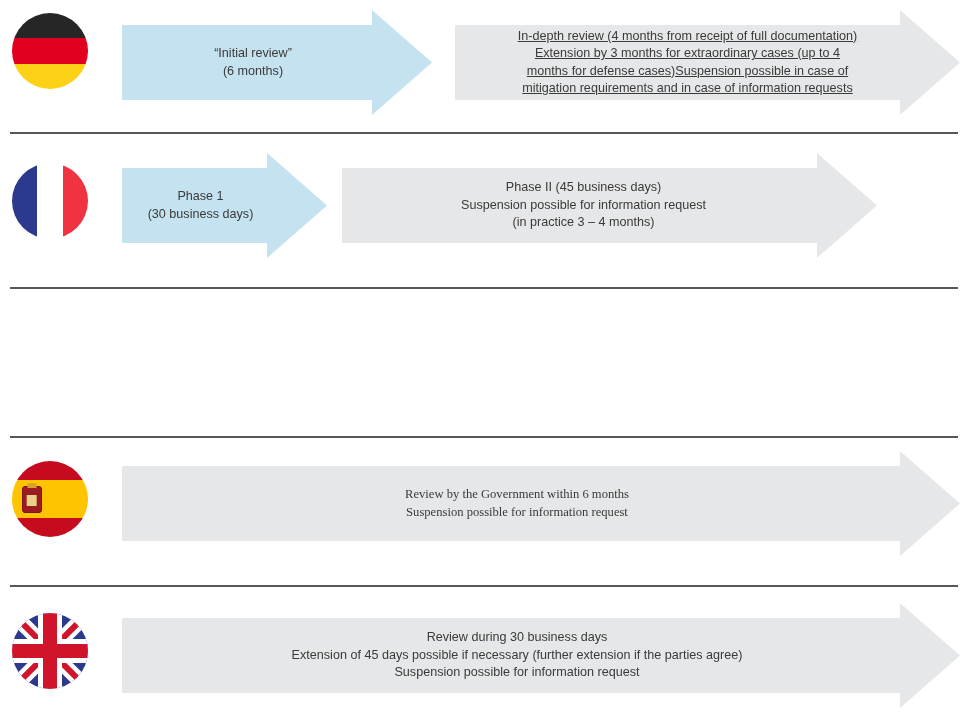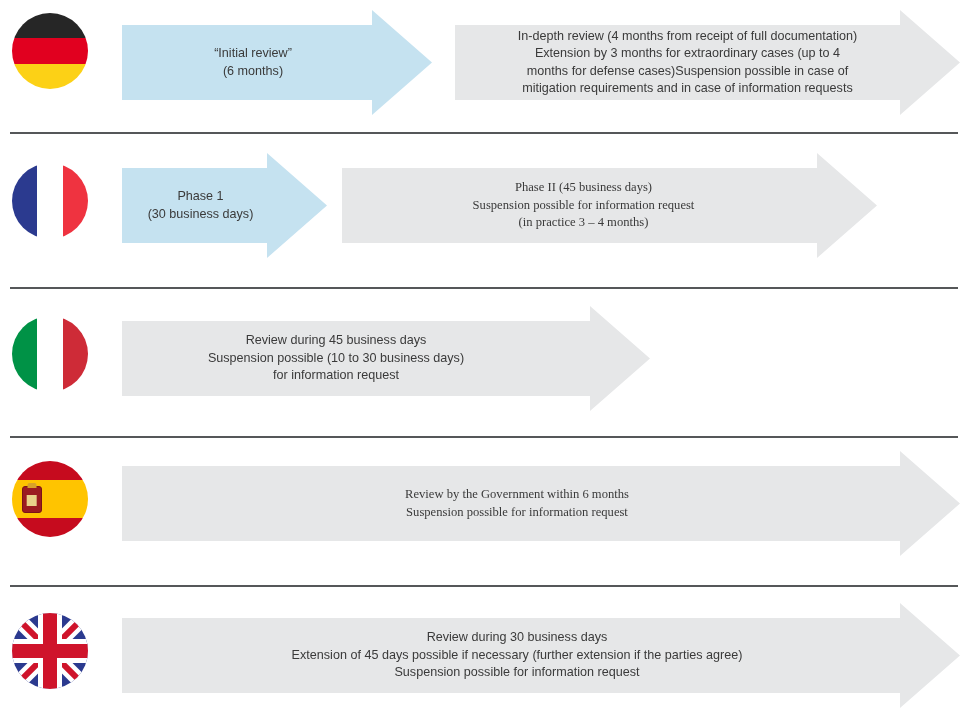--- a/index.html
+++ b/index.html
@@ -132,21 +132,21 @@
         <polygon points="0,15 250,15 250,0 310,52.5 250,105 250,90 0,90" fill="#c5e2f0"></polygon>
       </svg>
       <div class="arrow-text" style="margin-right:48px;">“Initial review”
 (6 months)</div>
     </div>
 
     <div class="arrow" style="left:455px;top:10px;width:505px;height:105px;">
       <svg width="505" height="105" viewBox="0 0 505 105">
         <polygon points="0,15 445,15 445,0 505,52.5 445,105 445,90 0,90" fill="#e6e7e8"></polygon>
       </svg>
-      <div class="arrow-text" style="margin-right:40px;">In-depth review (4 months from receipt of full documentation)
+      <div class="arrow-text" style="margin-right:40px;text-decoration:underline;">In-depth review (4 months from receipt of full documentation)
 Extension by 3 months for extraordinary cases (up to 4
 months for defense cases)Suspension possible in case of
 mitigation requirements and in case of information requests</div>
     </div>
   </div>
 
   <div class="divider" style="top:132px;"></div>
 
   <div class="row" style="top:132px;height:138px;">
     <div class="flag flag-fr" style="top:31px;">
@@ -160,44 +160,28 @@
         <polygon points="0,15 145,15 145,0 205,52.5 145,105 145,90 0,90" fill="#c5e2f0"></polygon>
       </svg>
       <div class="arrow-text" style="margin-right:48px;">Phase 1
 (30 business days)</div>
     </div>
 
     <div class="arrow" style="left:342px;top:21px;width:535px;height:105px;">
       <svg width="535" height="105" viewBox="0 0 535 105">
         <polygon points="0,15 475,15 475,0 535,52.5 475,105 475,90 0,90" fill="#e6e7e8"></polygon>
       </svg>
-      <div class="arrow-text" style="margin-right:52px;font-family:Liberation Serif, serif;">Phase II (45 business days)
+      <div class="arrow-text" style="margin-right:52px;">Phase II (45 business days)
 Suspension possible for information request
 (in practice 3 – 4 months)</div>
     </div>
   </div>
 
   <div class="divider" style="top:287px;"></div>
 
-  <div class="row" style="top:289px;height:148px;">
-    <div class="flag flag-it" style="top:27px;">
-      <span class="b1"></span>
-      <span class="b2"></span>
-      <span class="b3"></span>
-    </div>
-
-    <div class="arrow" style="left:122px;top:17px;width:528px;height:105px;">
-      <svg width="528" height="105" viewBox="0 0 528 105">
-        <polygon points="0,15 468,15 468,0 528,52.5 468,105 468,90 0,90" fill="#e6e7e8"></polygon>
-      </svg>
-      <div class="arrow-text" style="margin-right:100px;">Review during 45 business days
-Suspension possible (10 to 30 business days)
-for information request</div>
-    </div>
-  </div>
 
   <div class="divider" style="top:436px;"></div>
 
   <div class="row" style="top:434px;height:132px;font-family:Liberation Serif, serif;">
     <div class="flag flag-es" style="top:27px;">
       <span class="b1"></span>
       <span class="b2"></span>
       <span class="b3"></span>
       <span class="crest"></span>
     </div>

